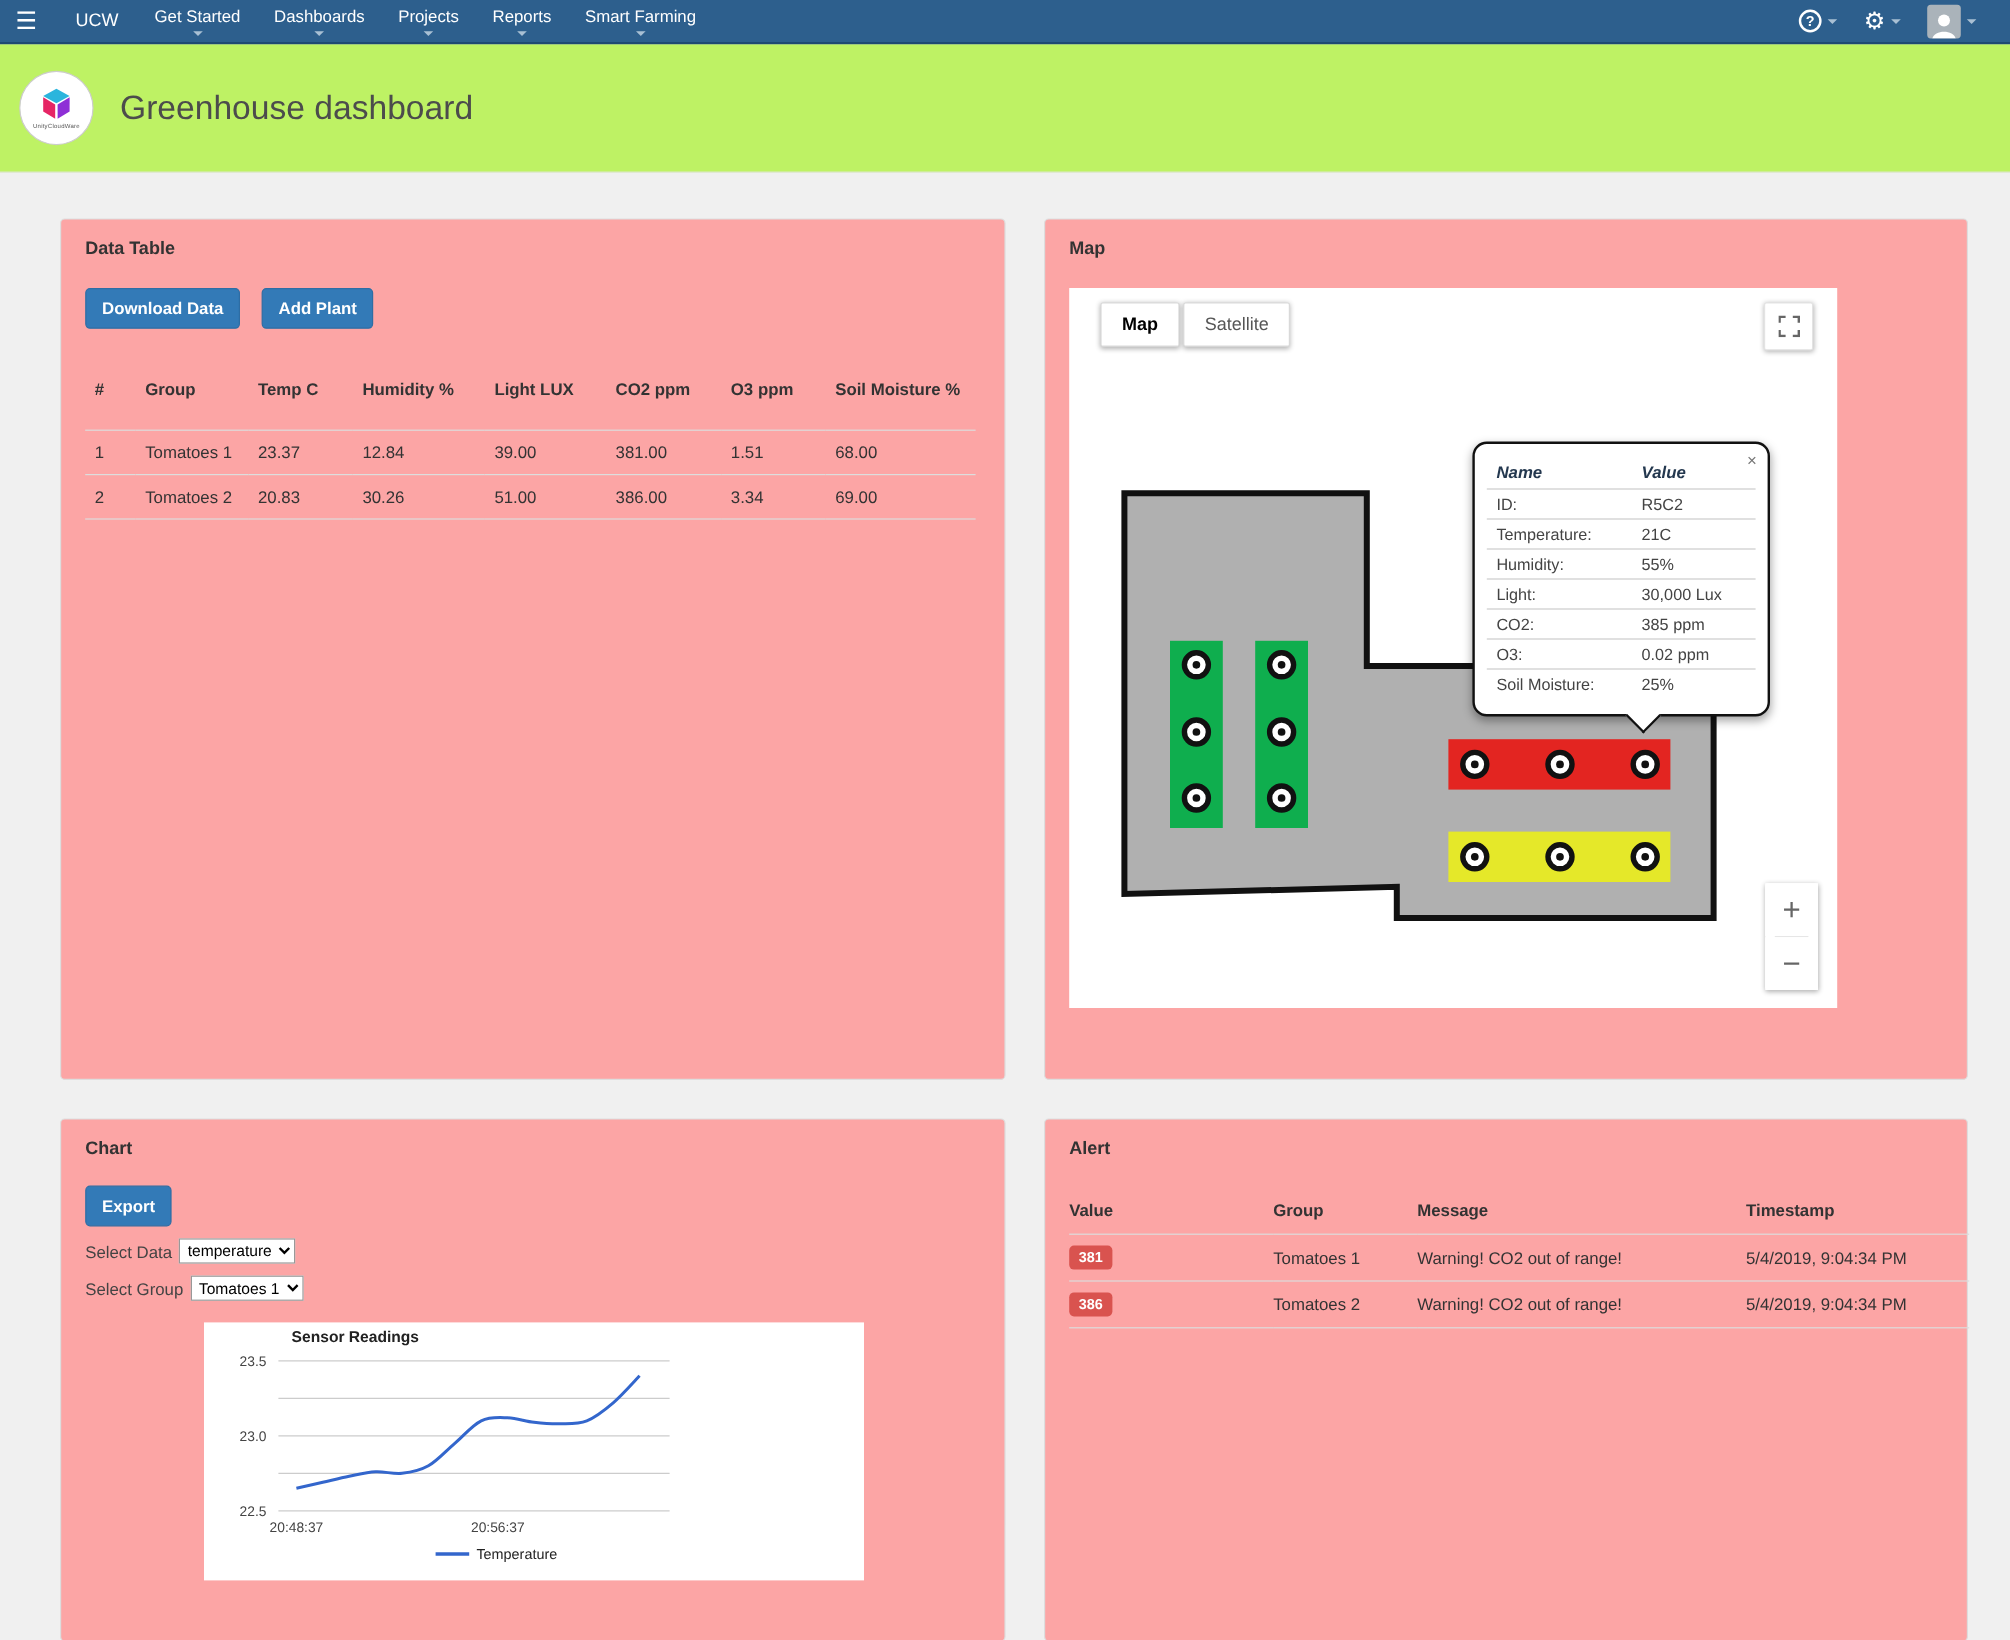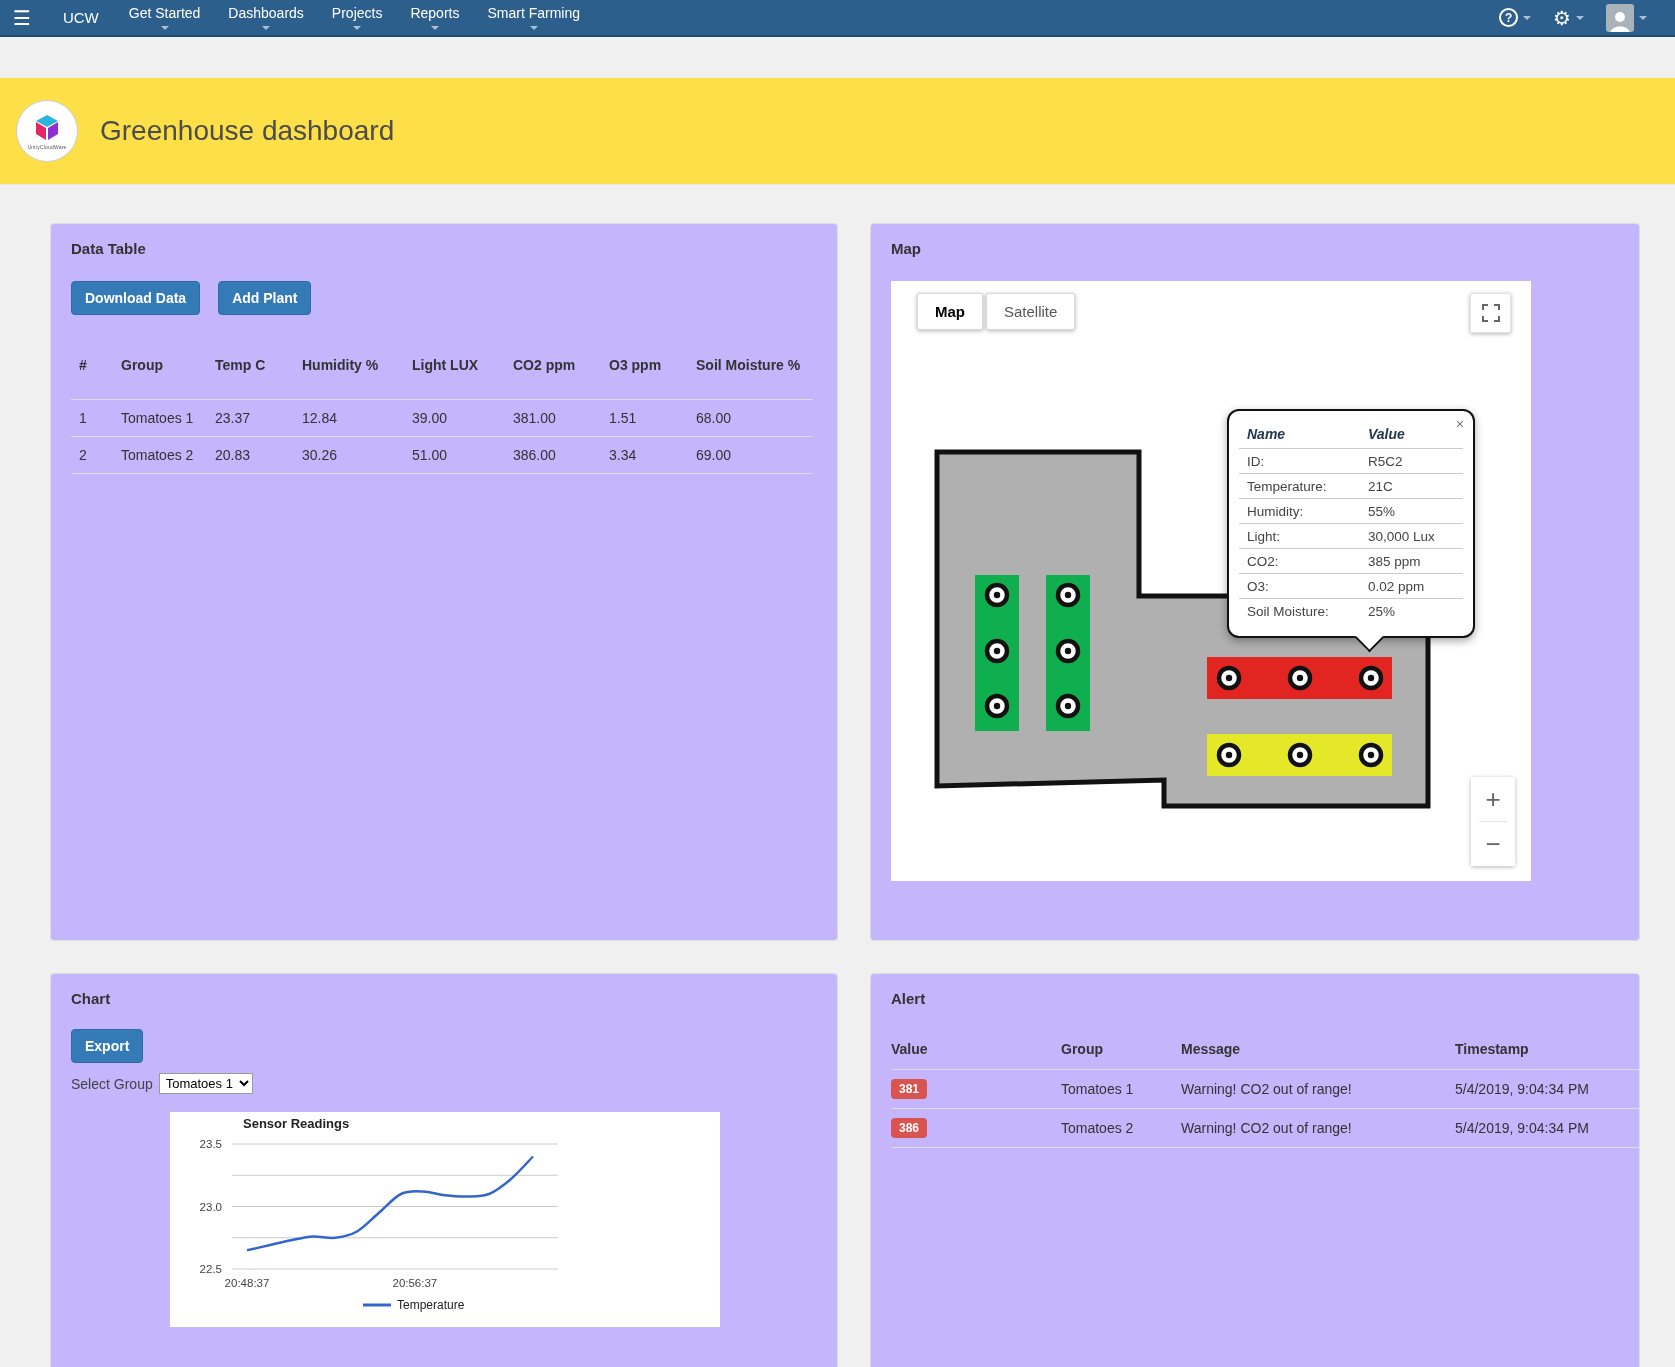--- a/index.html
+++ b/index.html
@@ -16,32 +16,32 @@
     border-top:4px solid #a9c0d4; display:inline-block; }
   .nav-right { margin-left:auto; display:flex; align-items:center; gap:22px; padding-right:28px; }
   .nav-icon-group { display:flex; align-items:center; gap:5px; cursor:pointer; }
   .help-badge { width:19px; height:19px; border:2px solid #fff; border-radius:50%;
     display:flex; align-items:center; justify-content:center; font-size:12px; font-weight:bold; }
   .gear-glyph { font-size:20px; line-height:1; }
   .avatar-box { width:28px; height:28px; background:#aab3ba; border-radius:3px; overflow:hidden;
     display:flex; align-items:flex-end; justify-content:center; }
 
   
-  .page-header { height:107px; background:#fde047; display:flex; align-items:center;
-    border-bottom:1px solid #e6e6e6;margin-top:41px; }
+  .page-header { height:107px; background:#bef264; display:flex; align-items:center;
+    border-bottom:1px solid #e6e6e6; }
   .logo-circle { width:62px; height:62px; border:1px solid #ccc; border-radius:50%;
     margin-left:16px; background:#fff; display:flex; flex-direction:column;
     align-items:center; justify-content:center; }
   .logo-text { font-size:5px; color:#555; margin-top:1px; letter-spacing:.2px; }
   .page-title { font-size:28px; color:#4c4c4c; margin-left:22px; font-weight:400; }
 
   
   .main { margin:38px 35px 0 50px; display:grid; grid-template-columns:788px 770px;
     grid-template-rows:718px 436px; gap:32px; }
-  .panel { background:#c4b5fd; border:1px solid #ddd; border-radius:4px; padding:16px 20px; }
+  .panel { background:#fca5a5; border:1px solid #ddd; border-radius:4px; padding:16px 20px; }
   .panel-title { font-size:15px; font-weight:bold; color:#333; }
 
   .btn-primary { display:inline-block; background:#337ab7; border:1px solid #2e6da4;
     color:#fff; font-size:14px; font-weight:bold; padding:8px 13px; border-radius:4px;
     cursor:pointer; font-family:inherit; }
 
   
   .dt-buttons { margin-top:24px; display:flex; gap:18px;align-items:center; }
   table.data-table { margin-top:34px; border-collapse:collapse; font-size:14px; width:742px; }
   table.data-table th { text-align:left; font-weight:bold; padding:8px 8px 26px 8px; vertical-align:top; }
@@ -329,20 +329,26 @@
         <div class="zoom-divider"></div>
         <button class="zoom-btn">−</button>
       </div>
     </div>
   </div>
 
   <div class="panel">
     <div class="panel-title">Chart</div>
     <div class="chart-controls">
       <button class="btn-primary">Export</button>
+      <div class="select-row">
+        <span>Select Data</span>
+        <select>
+          <option>temperature</option>
+        </select>
+      </div>
       <div class="select-row">
         <span>Select Group</span>
         <select>
           <option>Tomatoes 1</option>
         </select>
       </div>
     </div>
     <div class="chart-box">
       <svg id="chart-svg" width="550" height="215">
           <text x="73" y="16" font-size="13" font-weight="bold" fill="#222" font-family="Liberation Sans, sans-serif">Sensor Readings</text>

